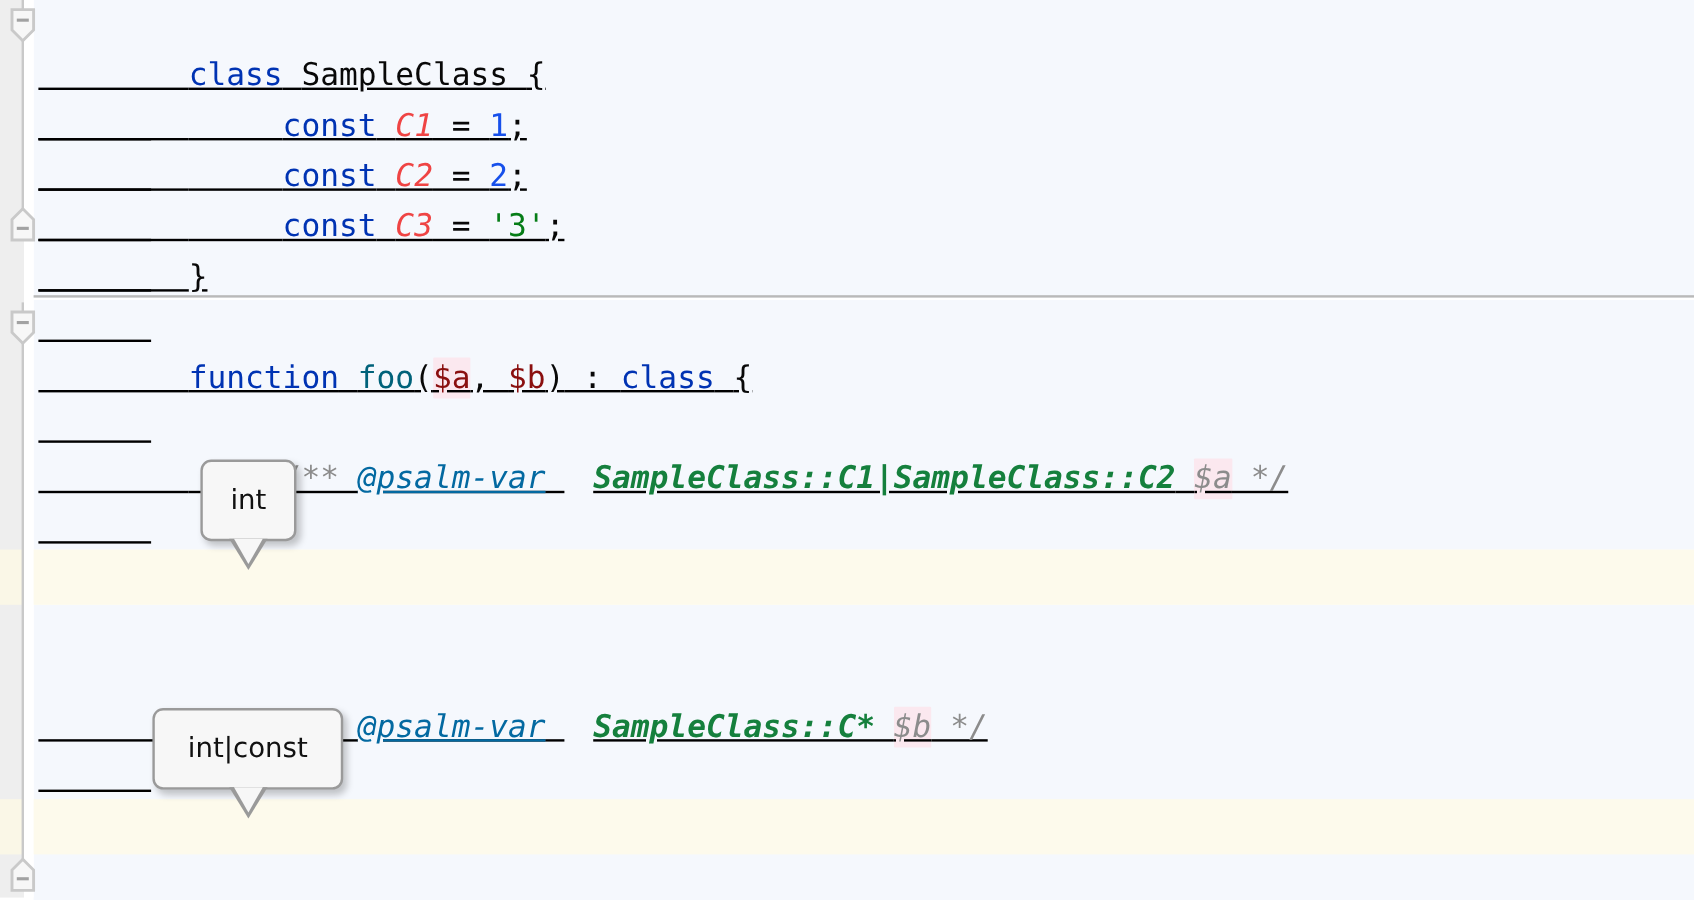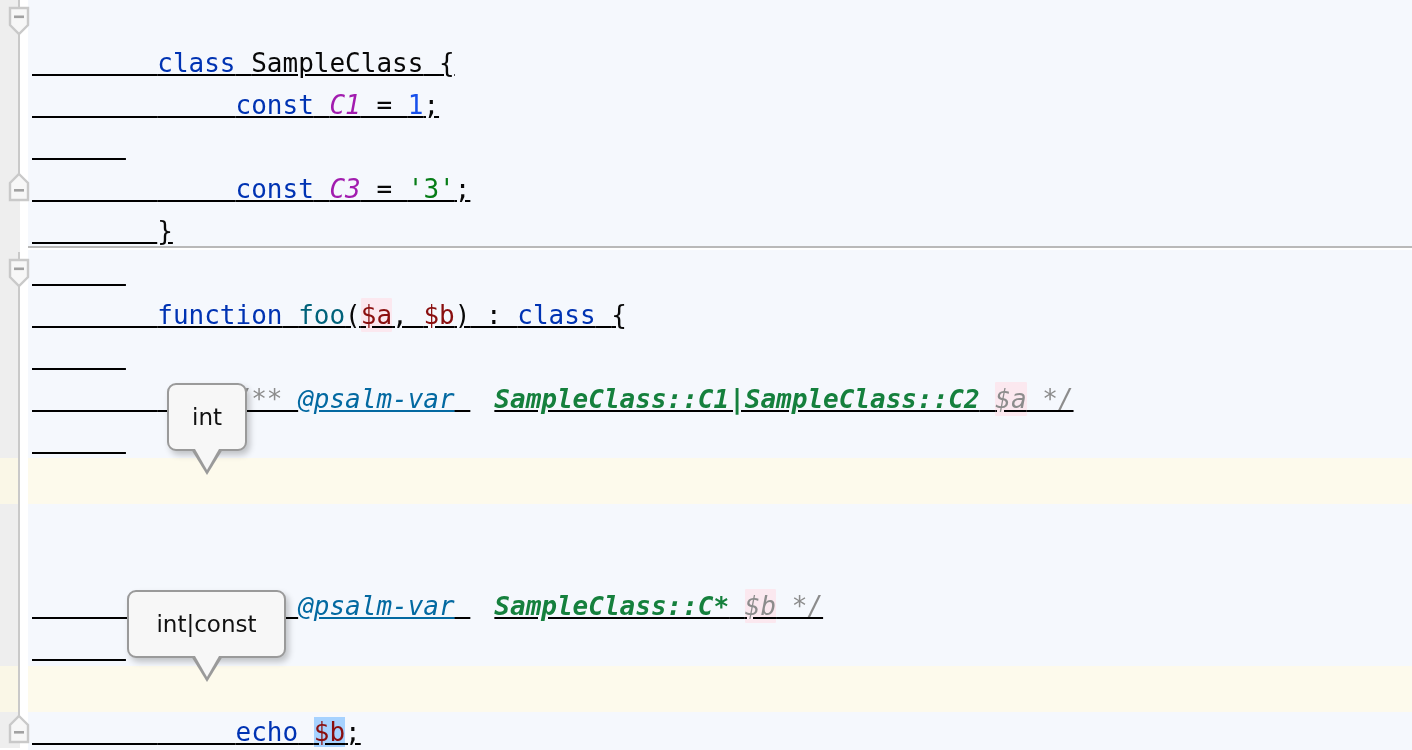--- a/index.html
+++ b/index.html
@@ -105,21 +105,21 @@
     left: 0;
     width: 1412px;
     background: #fdfaec;
   }
 
   
   .kw      { color: #0033b3; }
   .fn      { color: #00627a; }
   .num     { color: #1750eb; }
   .str     { color: #067d17; }
-  .const   { color: #a21caf; font-style: italic; }
+  .const   { color: #ef4444; font-style: italic; }
   .phpvar  { color: #8a0f0f; }
   .plain   { color: #080808; }
   .cmt     { color: #8c8c8c; font-style: italic; }
   .tag     { color: #0369a1; font-style: italic; text-decoration: underline; }
   .cmtb    { color: #15803d; font-style: italic; font-weight: bold; margin-left: 24px; }
 
   
   .hl-pink {
     background: #fbe8ef;
     border-radius: 1px;
@@ -242,20 +242,25 @@
         <span class="kw">class</span><span class="plain"> </span><span class="plain">SampleClass</span><span class="plain"> </span><span class="plain">{</span>
       </span>
     </div>
 
     <div class="line" style="top:42px;">
       <span class="txt">
         <span class="plain">     </span><span class="kw">const</span><span class="plain"> </span><span class="const">C1</span><span class="plain"> = </span><span class="num">1</span><span class="plain">;</span>
       </span>
     </div>
 
+    <div class="line" style="top:84px;">
+      <span class="txt">
+        <span class="plain">     </span><span class="kw">const</span><span class="plain"> </span><span class="const">C2</span><span class="plain"> = </span><span class="num">2</span><span class="plain">;</span>
+      </span>
+    </div>
 
     <div class="line" style="top:126px;">
       <span class="txt">
         <span class="plain">     </span><span class="kw">const</span><span class="plain"> </span><span class="const">C3</span><span class="plain"> = </span><span class="str">'3'</span><span class="plain">;</span>
       </span>
     </div>
 
     <div class="line" style="top:168px;">
       <span class="txt">
         <span class="plain">}</span>
@@ -274,25 +279,20 @@
       </span>
     </div>
 
 
     <div class="line" style="top:543px;">
       <span class="txt">
         <span class="cmt">     </span><span class="cmt">/** </span><span class="tag">@psalm-var</span><span class="cmt"> </span><span class="cmtb">SampleClass::C*</span><span class="cmt"> </span><span class="cmt hl-pink">$b</span><span class="cmt"> */</span>
       </span>
     </div>
 
-    <div class="line" style="top:669px;">
-      <span class="txt">
-        <span class="plain">     </span><span class="kw">echo</span><span class="plain"> </span><span class="hl-blue">$b</span><span class="plain">;</span>
-      </span>
-    </div>
 
     <div class="line" style="top:710px;">
       <span class="txt">
         
       </span>
     </div>
 
   </div>
 
   <div class="tooltip" style="left:167px; top:383px; width:80px; height:68px;">

